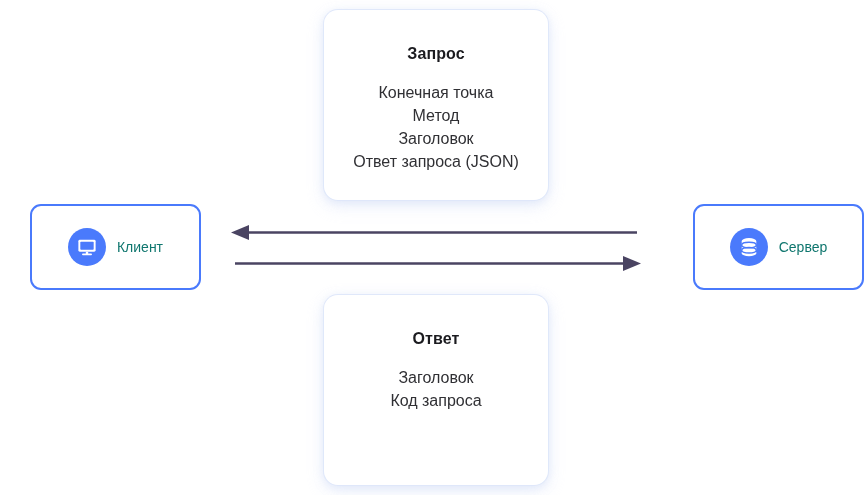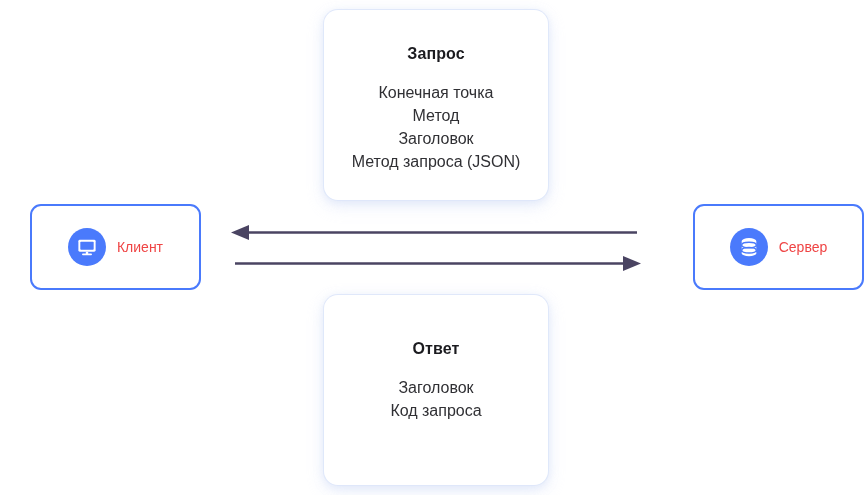--- a/index.html
+++ b/index.html
@@ -36,21 +36,21 @@
   #card-response { top: 295px; height: 190px; }
 
   .card-title {
     text-align: center;
     font-size: 16px;
     font-weight: bold;
     color: #1b1b1f;
     letter-spacing: 0.1px;
   }
   #card-request .card-title { margin-top: 35px; }
-  #card-response .card-title { margin-top: 45px; }
+  #card-response .card-title { margin-top: 35px; }
 
   .card-lines {
     margin-top: 18px;
     text-align: center;
   }
   .card-line {
     font-size: 16px;
     line-height: 23px;
     color: #303034;
     white-space: nowrap;
@@ -83,21 +83,21 @@
     height: 38px;
     border-radius: 50%;
     background: #4a7afc;
     display: flex;
     align-items: center;
     justify-content: center;
     flex: 0 0 auto;
   }
   .node-label {
     font-size: 14px;
-    color: #ef4444;
+    color: #0f766e;
     white-space: nowrap;
   }
 
   
   #arrows {
     position: absolute;
     left: 0;
     top: 0;
     width: 865px;
     height: 495px;
@@ -108,21 +108,21 @@
 <body>
 
 <div id="stage">
 
   <div class="info-card" id="card-request">
     <div class="card-title">Запрос</div>
     <div class="card-lines">
       <div class="card-line">Конечная точка</div>
       <div class="card-line">Метод</div>
       <div class="card-line">Заголовок</div>
-      <div class="card-line">Метод запроса (JSON)</div>
+      <div class="card-line">Ответ запроса (JSON)</div>
     </div>
   </div>
 
   <div class="info-card" id="card-response">
     <div class="card-title">Ответ</div>
     <div class="card-lines">
       <div class="card-line">Заголовок</div>
       <div class="card-line">Код запроса</div>
     </div>
   </div>

